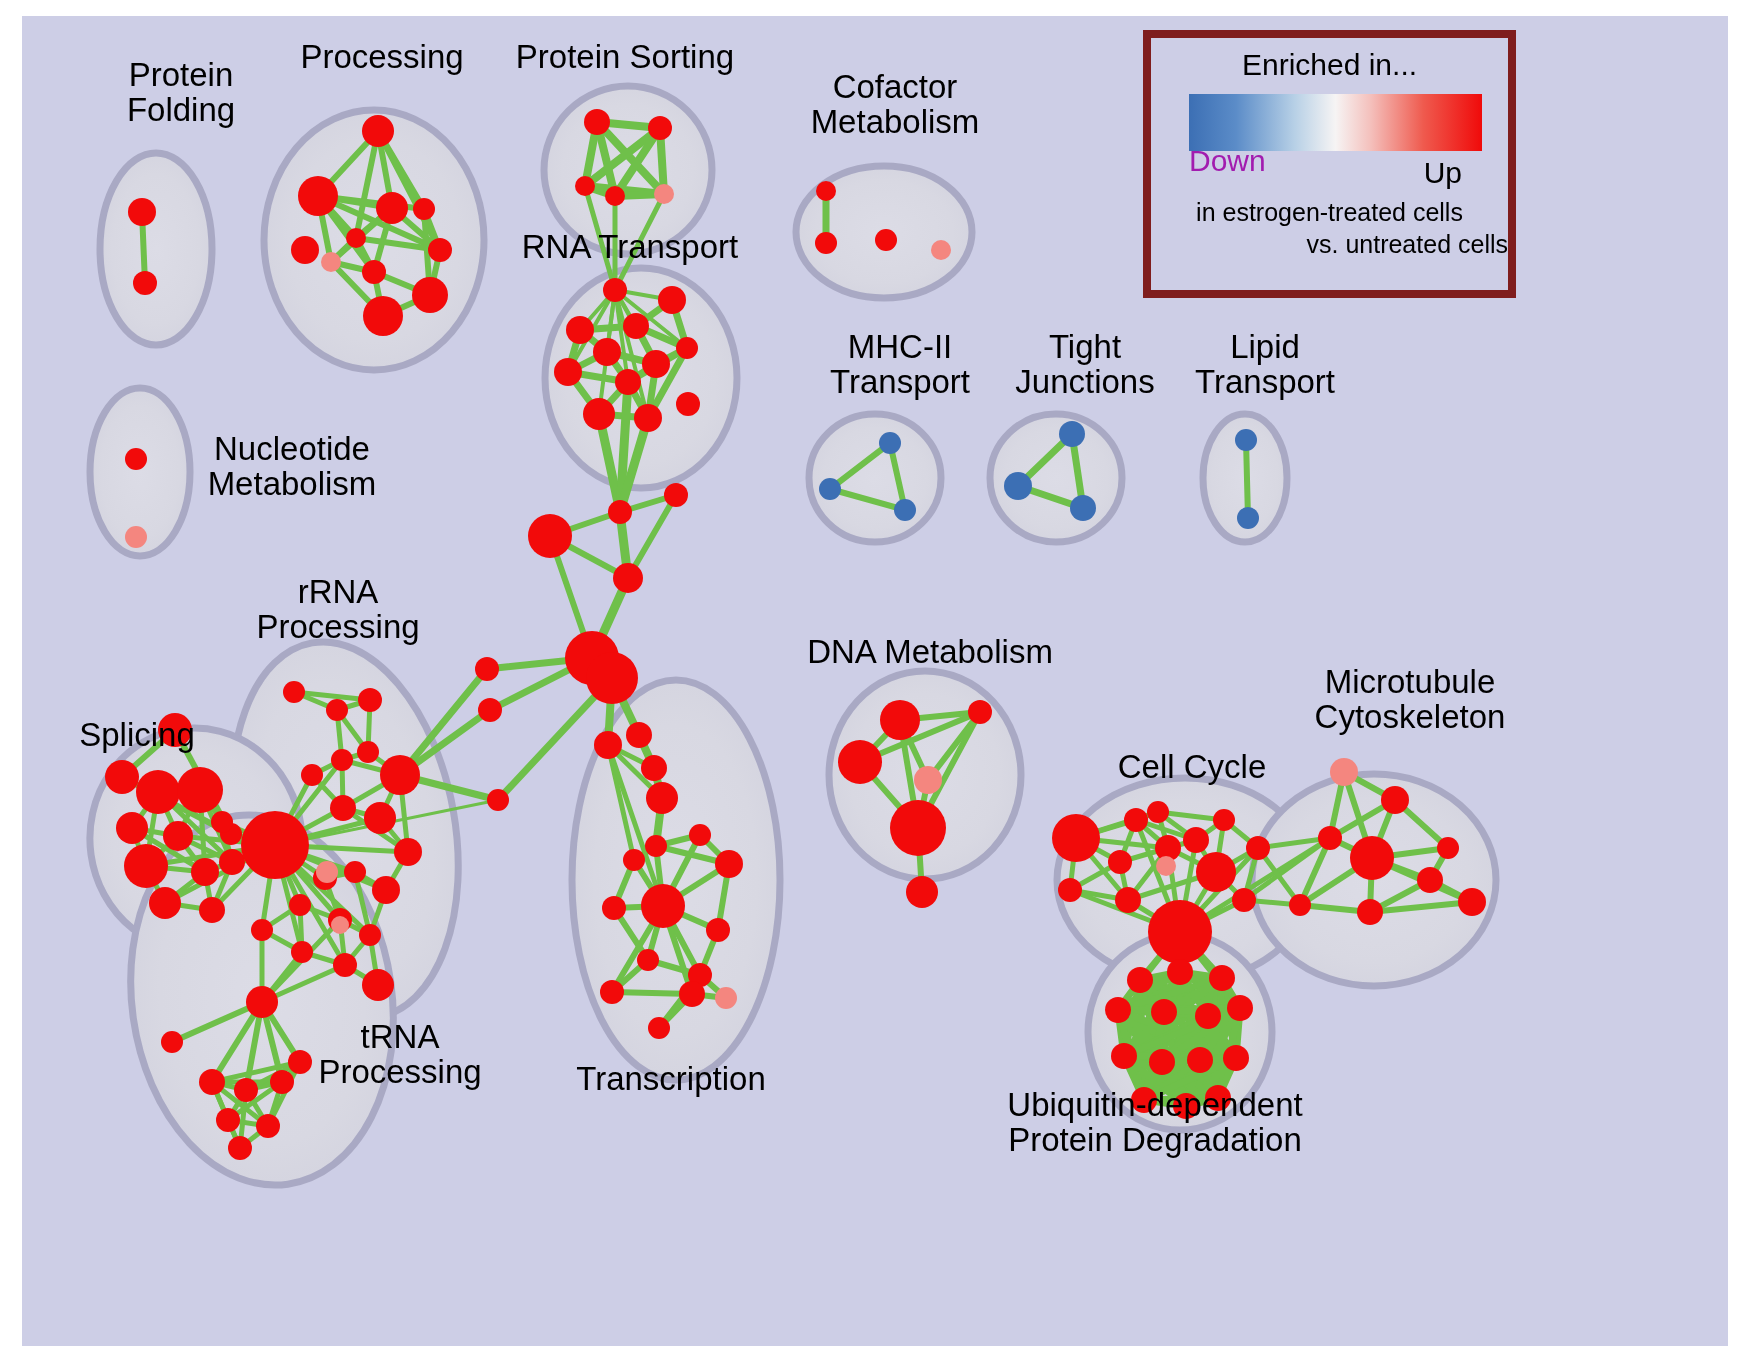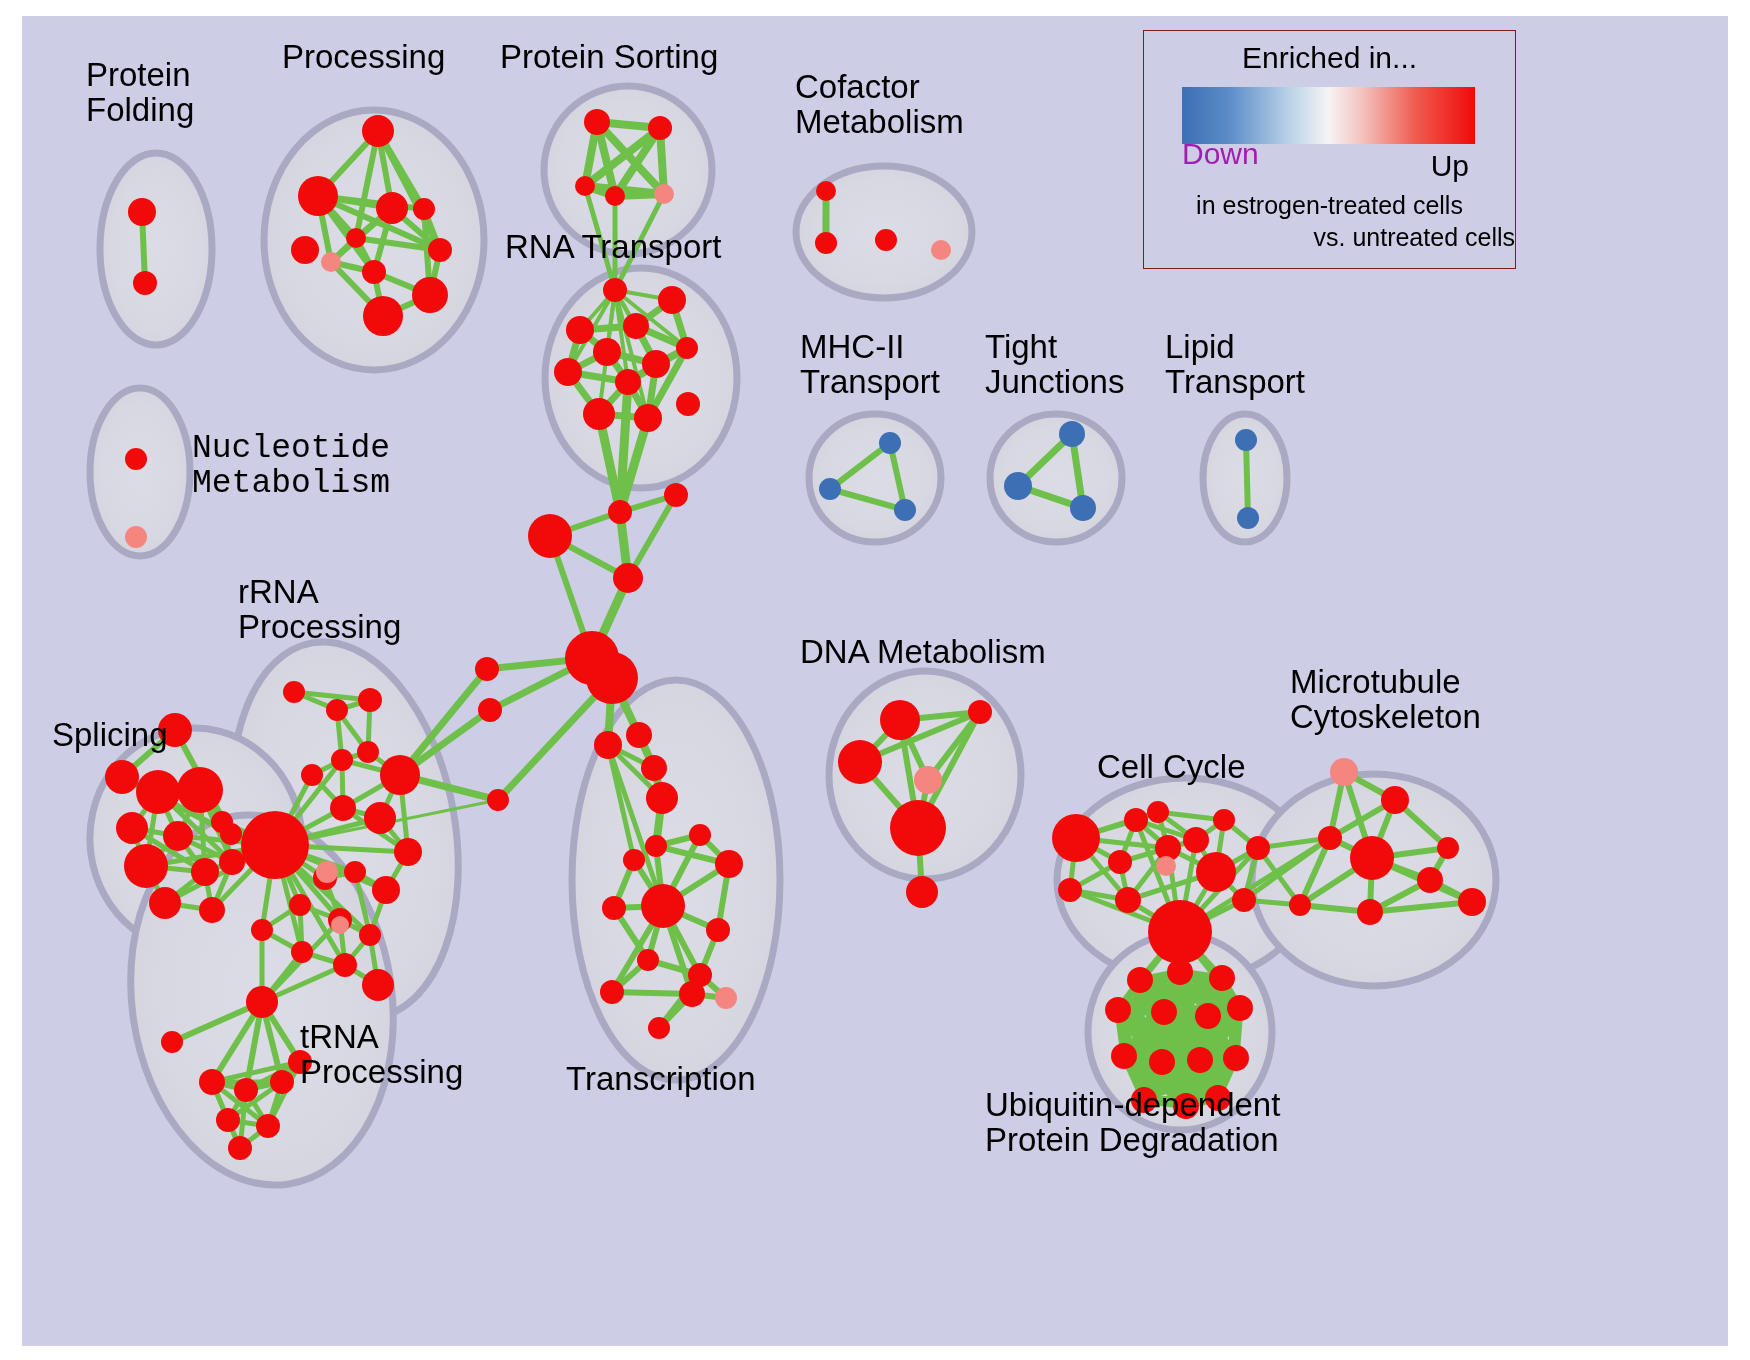--- a/index.html
+++ b/index.html
@@ -1,21 +1,21 @@
 <!DOCTYPE html>
 <html><head>
 <meta charset="utf-8">
 <style>
   html,body{margin:0;padding:0;background:#ffffff;}
   body{width:1750px;height:1360px;font-family:"Liberation Sans",sans-serif;}
   #stage{position:relative;width:1750px;height:1360px;overflow:hidden;background:#ffffff;}
   #canvas{position:absolute;left:22px;top:16px;width:1706px;height:1330px;background:#cdcee6;}
   svg#net{position:absolute;left:0;top:0;width:1750px;height:1360px;}
-  .clabel{position:absolute;color:#000;font-size:33px;line-height:1.06;text-align:left;white-space:pre;font-family:"Liberation Sans",sans-serif;}
-  #legend{position:absolute;left:1143px;top:30px;width:373px;height:239px;background:#cdcee6;border:1px solid #7f1d1d;box-sizing:border-box;}
+  .clabel{position:absolute;color:#000;font-size:33px;line-height:1.06;text-align:center;white-space:pre;font-family:"Liberation Sans",sans-serif;}
+  #legend{position:absolute;left:1143px;top:30px;width:373px;height:268px;background:#cdcee6;border:8px solid #7f1d1d;box-sizing:border-box;}
   #legend .ltitle{position:absolute;left:0;right:0;top:10px;text-align:center;font-size:30px;color:#000;}
   #legend .bar{position:absolute;left:38px;top:56px;width:293px;height:57px;background:linear-gradient(to right,#3c6fb4 0%,#5b8cc8 16%,#b7d0e6 36%,#f6f4f4 50%,#f4c0bc 62%,#ef5a4e 80%,#f00a0a 100%);}
   #legend .down{position:absolute;left:38px;top:106px;font-size:30px;color:#a21caf;}
   #legend .up{position:absolute;right:46px;top:118px;font-size:30px;color:#000;}
   #legend .sub1{position:absolute;left:0;right:0;top:160px;text-align:center;font-size:25px;color:#000;}
   #legend .sub2{position:absolute;left:0;right:0;top:192px;text-align:right;font-size:25px;color:#000;}
 </style>
 </head>
 <body>
 
@@ -759,21 +759,21 @@
     </g>
   </svg>
 
   <div class="clabel" style="left:86px;top:58px;width:190px;">Protein
 Folding</div>
   <div class="clabel" style="left:282px;top:40px;width:200px;">Processing</div>
   <div class="clabel" style="left:500px;top:40px;width:250px;">Protein Sorting</div>
   <div class="clabel" style="left:505px;top:230px;width:250px;">RNA Transport</div>
   <div class="clabel" style="left:795px;top:70px;width:200px;">Cofactor
 Metabolism</div>
-  <div class="clabel" style="left:192px;top:432px;width:200px;font-family:Liberation Mono, monospace;">Nucleotide
+  <div class="clabel" style="left:192px;top:432px;width:200px;">Nucleotide
 Metabolism</div>
   <div class="clabel" style="left:800px;top:330px;width:200px;">MHC-II
 Transport</div>
   <div class="clabel" style="left:985px;top:330px;width:200px;">Tight
 Junctions</div>
   <div class="clabel" style="left:1165px;top:330px;width:200px;">Lipid
 Transport</div>
   <div class="clabel" style="left:238px;top:575px;width:200px;">rRNA
 Processing</div>
   <div class="clabel" style="left:52px;top:718px;width:170px;">Splicing</div>

